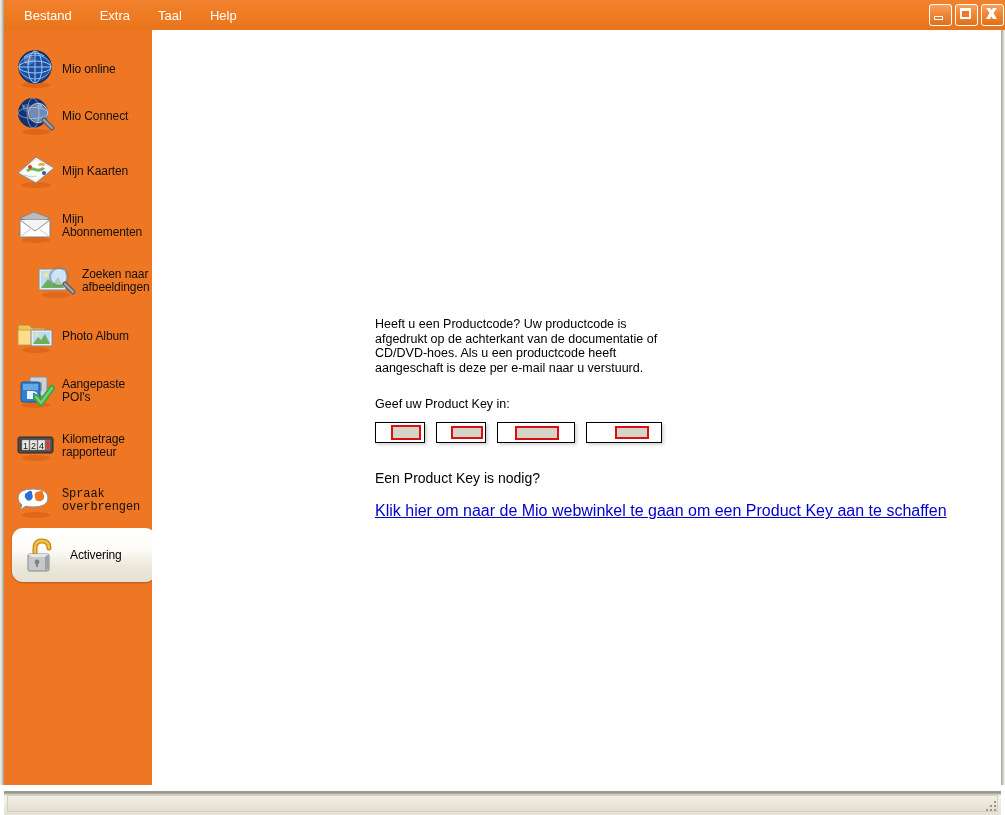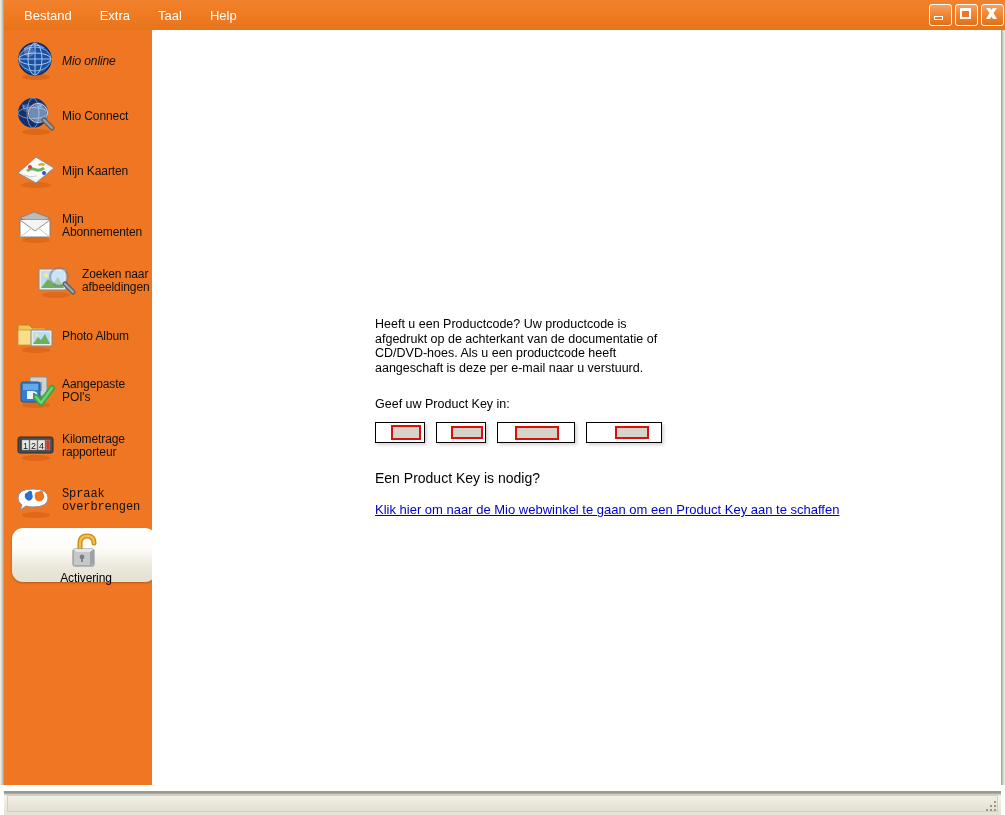--- a/index.html
+++ b/index.html
@@ -183,21 +183,21 @@
     pointer-events: none;
   }
   .need-key {
     font-size: 14px;
     color: #000000;
     margin-top: 27px;
   }
   .shop-link {
     display: inline-block;
     margin-top: 16px;
-    font-size: 13px;
+    font-size: 16px;
     color: #0000cc;
     text-decoration: underline;
     cursor: pointer;
     white-space: nowrap;
   }
 
   
   #continue-button {
     position: absolute;
     left: 739px;
@@ -287,21 +287,21 @@
       <div class="win-btn">
         <svg width="19" height="18" viewBox="0 0 19 18">
           <path d="M4 3 L8 3 L9.5 5 L11 3 L15 3 L11.5 8 L15 14 L11 14 L9.5 11.5 L8 14 L4 14 L7.5 8 Z" fill="#ffffff"></path>
         </svg>
       </div>
     </div>
   </div>
 
   <div id="sidebar">
 
-    <div class="side-item" style="top:4px;font-style:italic;">
+    <div class="side-item" style="top:12px;">
       <div class="ico">
         <svg width="44" height="44" viewBox="0 0 44 44">
           <ellipse cx="22" cy="38" rx="14" ry="3" fill="#d05a12" opacity="0.55"></ellipse>
           <circle cx="21" cy="20" r="16" fill="#1c4fa0"></circle>
           <circle cx="21" cy="20" r="16" fill="none" stroke="#0c2d66" stroke-width="1.5"></circle>
           <ellipse cx="21" cy="20" rx="16" ry="6" fill="none" stroke="#9fc7f0" stroke-width="1"></ellipse>
           <ellipse cx="21" cy="20" rx="7" ry="16" fill="none" stroke="#9fc7f0" stroke-width="1"></ellipse>
           <line x1="5" y1="20" x2="37" y2="20" stroke="#9fc7f0" stroke-width="1"></line>
           <line x1="21" y1="4" x2="21" y2="36" stroke="#9fc7f0" stroke-width="1"></line>
           <ellipse cx="21" cy="20" rx="16" ry="12" fill="none" stroke="#9fc7f0" stroke-width="0.8"></ellipse>
@@ -438,21 +438,21 @@
           <path d="M11 15 q4 -4 7 0 q2 3 -1 6 q-3 2 -5 -1 q-2 -2 -1 -5 z" fill="#2c6fd0"></path>
           <path d="M22 13 q6 -2 8 3 q1 4 -3 6 q-5 1 -6 -3 q-1 -4 1 -6 z" fill="#ef7622"></path>
           <circle cx="16" cy="14" r="2.2" fill="#2c6fd0"></circle>
           <circle cx="27" cy="14" r="2.2" fill="#ef7622"></circle>
         </svg>
       </div>
       <div class="lbl">Spraak
 overbrengen</div>
     </div>
 
-    <div class="side-item selected" style="top:498px;flex-direction:column;">
+    <div class="side-item selected" style="top:498px;">
       <div class="ico">
         <svg width="44" height="44" viewBox="0 0 44 44">
           <path d="M13 22 v-7 q0 -7 7 -7 q7 0 7 7" fill="none" stroke="#c98a16" stroke-width="5" stroke-linecap="round"></path>
           <path d="M13 22 v-7 q0 -7 7 -7 q7 0 7 7" fill="none" stroke="#f2c14e" stroke-width="2.3" stroke-linecap="round"></path>
           <rect x="6" y="21" width="21" height="17" rx="1.5" fill="#c6c9cb" stroke="#85888a" stroke-width="1"></rect>
           <path d="M6 21 h21 l-4 3 h-13 z" fill="#e4e6e7"></path>
           <path d="M23 24 v14 l4 -3 v-14 z" fill="#9ea2a5"></path>
           <circle cx="15" cy="29" r="2.4" fill="#7d8083"></circle>
           <rect x="14.1" y="29" width="1.8" height="5" fill="#7d8083"></rect>
         </svg>

